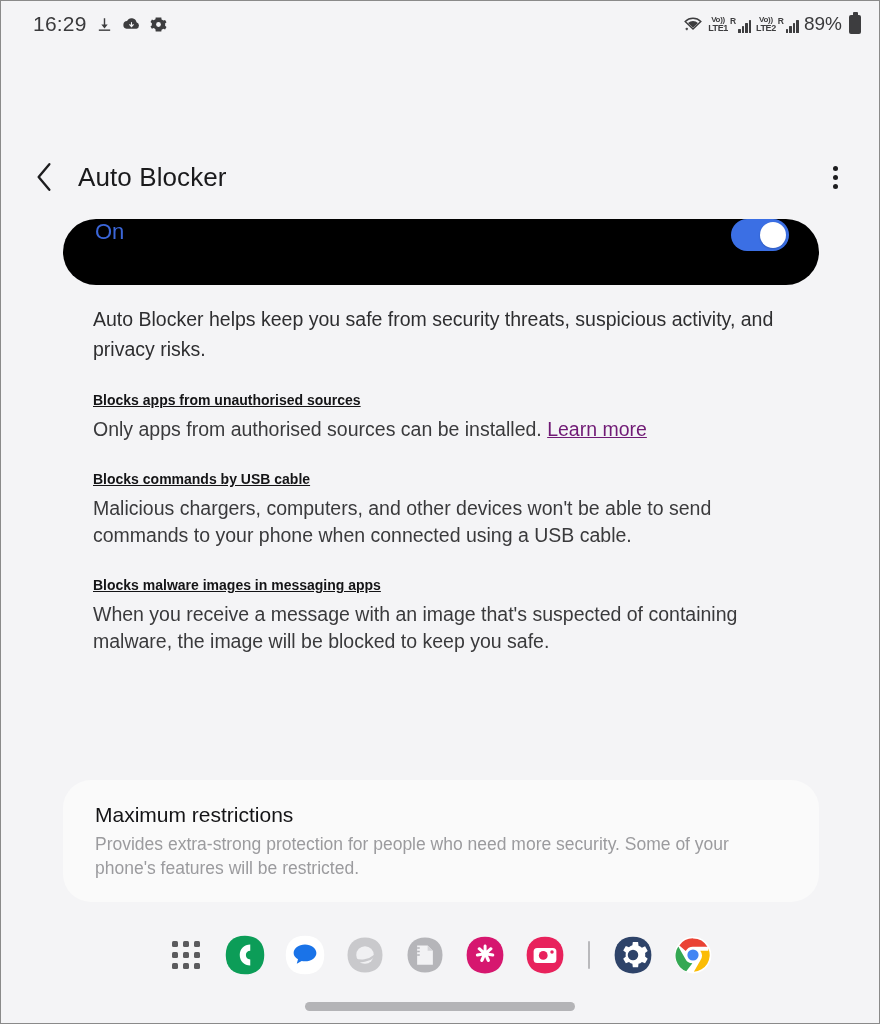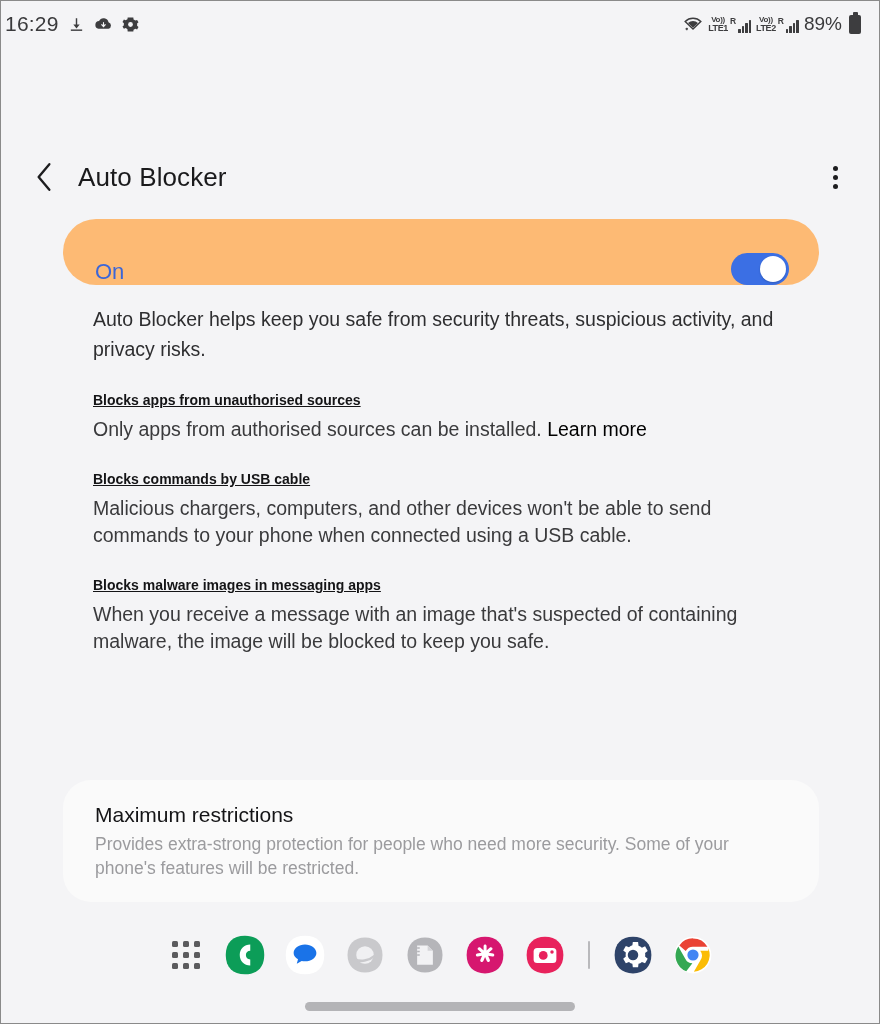--- a/index.html
+++ b/index.html
@@ -19,21 +19,21 @@
   }
 
   
   .statusbar {
     position: absolute;
     top: 0; left: 0; right: 0;
     height: 46px;
     display: flex;
     align-items: center;
     justify-content: space-between;
-    padding: 0 18px 0 4px;
+    padding: 0 18px 0 32px;
     color: #3d3d3f;
   }
   .sb-left { display: flex; align-items: center; gap: 9px; }
   .sb-clock { font-size: 21px; letter-spacing: .2px; color: #3a3a3c; }
   .sb-right { display: flex; align-items: center; gap: 5px; }
   .sb-icon { display: inline-flex; align-items: center; }
   .sim-group { display: flex; align-items: flex-end; gap: 1px; }
   .sim-text { display: flex; flex-direction: column; align-items: center; line-height: 1; }
   .sim-vo { font-size: 8px; font-weight: bold; letter-spacing: -.3px; }
   .sim-lte { font-size: 9px; font-weight: bold; letter-spacing: -.4px; }
@@ -81,24 +81,24 @@
     align-items: center; justify-content: center;
     gap: 4px; cursor: pointer;
   }
   .more-btn span { width: 5px; height: 5px; border-radius: 50%; background: #1d1d1f; display: block; }
 
   
   .toggle-card {
     position: absolute;
     top: 218px; left: 62px;
     width: 756px; height: 66px;
-    background: #fdba74;
+    background: #000000;
     border-radius: 33px;
     display: flex;
-    align-items: flex-end;
+    align-items: flex-start;
     padding: 0 30px 0 32px;
   }
   .toggle-label {
     font-size: 22px;
     color: #3b66d8;
     font-weight: 500;
   }
   .switch {
     margin-left: auto;
     width: 58px; height: 32px;
@@ -136,21 +136,22 @@
     line-height: 28px;
     text-decoration: underline;
   }
   .section-desc {
     font-size: 19.5px;
     line-height: 27px;
     color: #3a3a3c;
     margin-top: 2px;
   }
   .link {
-    color: #000000;
+    color: #701a75;
+    text-decoration: underline;
     cursor: pointer;
     margin-top: 12px;
   }
 
   
   .max-card {
     position: absolute;
     top: 779px; left: 62px;
     width: 756px;
     min-height: 106px;

